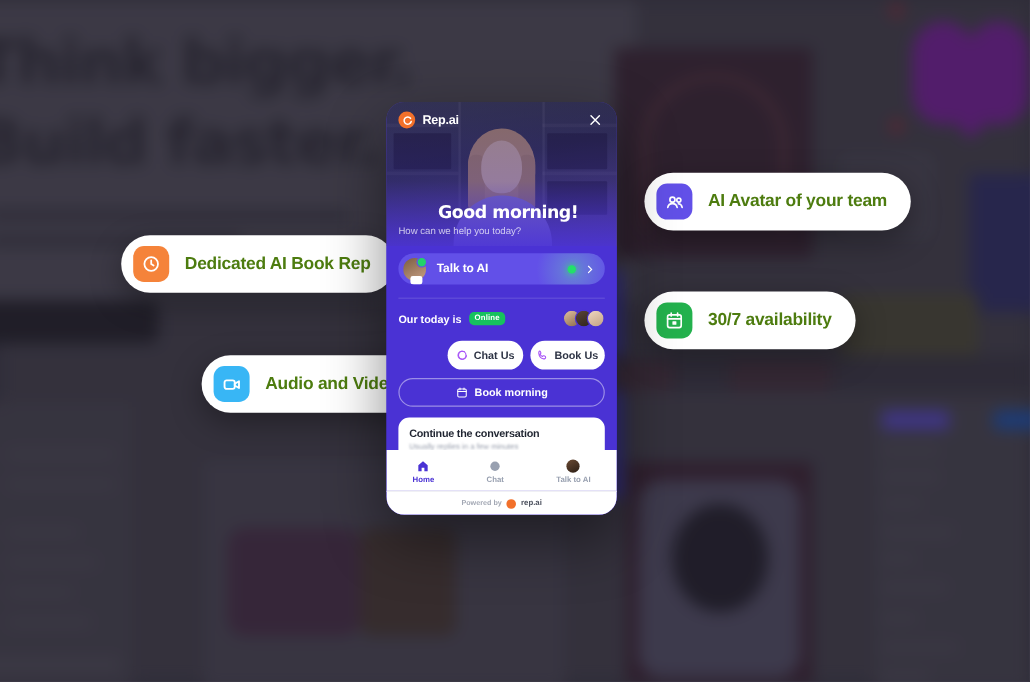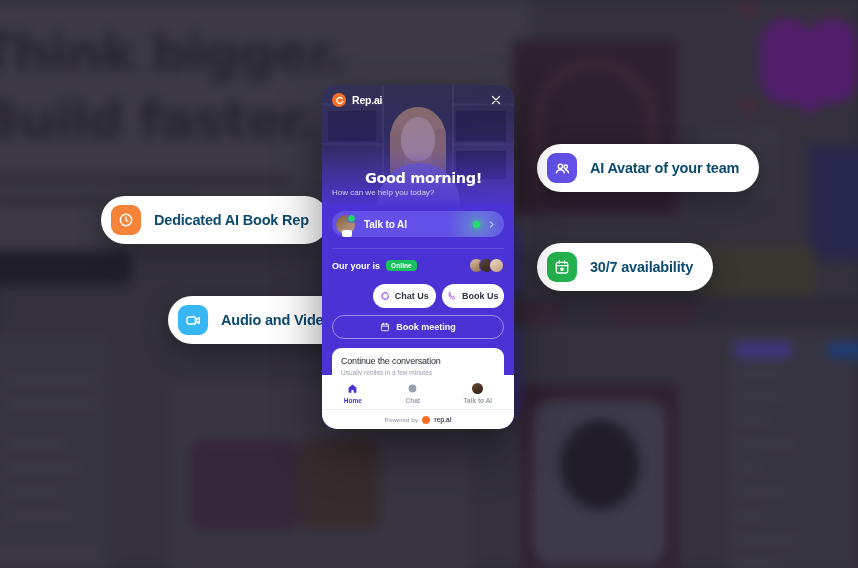--- a/index.html
+++ b/index.html
@@ -106,21 +106,21 @@
     padding: 9px 20px 9px 10px;
     box-shadow: 0 8px 26px rgba(0,0,0,0.34);
     white-space: nowrap;
   }
   .pill-icon {
     width: 30px; height: 30px; border-radius: 9px;
     display: flex; align-items: center; justify-content: center;
     flex: 0 0 auto;
   }
   .pill-label {
-    font-size: 14.5px; font-weight: 600; color: #0c4a6e;
+    font-size: 14.5px; font-weight: 600; color: #4d7c0f;
     letter-spacing: -0.2px;
   }
   #pill-0 { left: 101px; top: 196px; }
   #pill-1 { left: 168px; top: 296px; }
   #pill-2 { left: 537px; top: 144px; }
   #pill-3 { left: 537px; top: 243px; }
 
   
   .widget {
     position: absolute; left: 322px; top: 85px;
@@ -253,21 +253,21 @@
   .btn-outline {
     margin-top: 7px; height: 24px;
     border: 1.2px solid rgba(255,255,255,0.45); border-radius: 999px;
     display: flex; align-items: center; justify-content: center; gap: 6px;
     color: #ffffff; font-size: 9px; font-weight: 600; cursor: pointer;
   }
   .conv-card {
     margin-top: 9px; background: #ffffff; border-radius: 9px 9px 0 0;
     padding: 8px 9px 12px 9px;
   }
-  .conv-title { font-size: 9px; font-weight: 400; color: #1f2430; letter-spacing: -0.2px; }
+  .conv-title { font-size: 9px; font-weight: 700; color: #1f2430; letter-spacing: -0.2px; }
   .conv-sub { font-size: 6.5px; color: #9aa0ae; margin-top: 3px; filter: blur(0.7px); }
 
   .bottom-nav {
     position: absolute; left: 0; right: 0; bottom: 20px; height: 34px;
     background: #ffffff;
     display: flex; align-items: center; justify-content: space-around;
     padding-top: 2px;
   }
   .nav-item { display: flex; flex-direction: column; align-items: center; gap: 3px; cursor: pointer; }
   .nav-label { font-size: 6.5px; font-weight: 700; }
@@ -447,21 +447,21 @@
           <span class="green-dot"></span>
           <svg width="9" height="9" viewBox="0 0 24 24" fill="none" stroke="#fff" stroke-width="2.6" stroke-linecap="round">
             <path d="M9 5l7 7-7 7"></path>
           </svg>
         </span>
       </div>
 
       <div class="divider"></div>
 
       <div class="team-row">
-        <span class="team-text">Our your is</span>
+        <span class="team-text">Our today is</span>
         <span class="online-badge">Online</span>
         <span class="team-avatars">
           <span class="ta"></span>
           <span class="ta"></span>
           <span class="ta"></span>
         </span>
       </div>
 
       <div class="btn-row">
         <div class="wbtn">
@@ -477,21 +477,21 @@
           </svg>
           <span>Book Us</span>
         </div>
       </div>
 
       <div class="btn-outline">
         <svg width="10" height="10" viewBox="0 0 24 24" fill="none" stroke="#fff" stroke-width="2.1" stroke-linecap="round">
           <rect x="3.5" y="5" width="17" height="16" rx="2.5"></rect>
           <path d="M3.5 10h17M8 3v3.5M16 3v3.5"></path>
         </svg>
-        <span>Book meeting</span>
+        <span>Book morning</span>
       </div>
 
       <div class="conv-card">
         <div class="conv-title">Continue the conversation</div>
         <div class="conv-sub">Usually replies in a few minutes</div>
       </div>
     </div>
 
     <div class="bottom-nav">
       <div class="nav-item nav-active">

